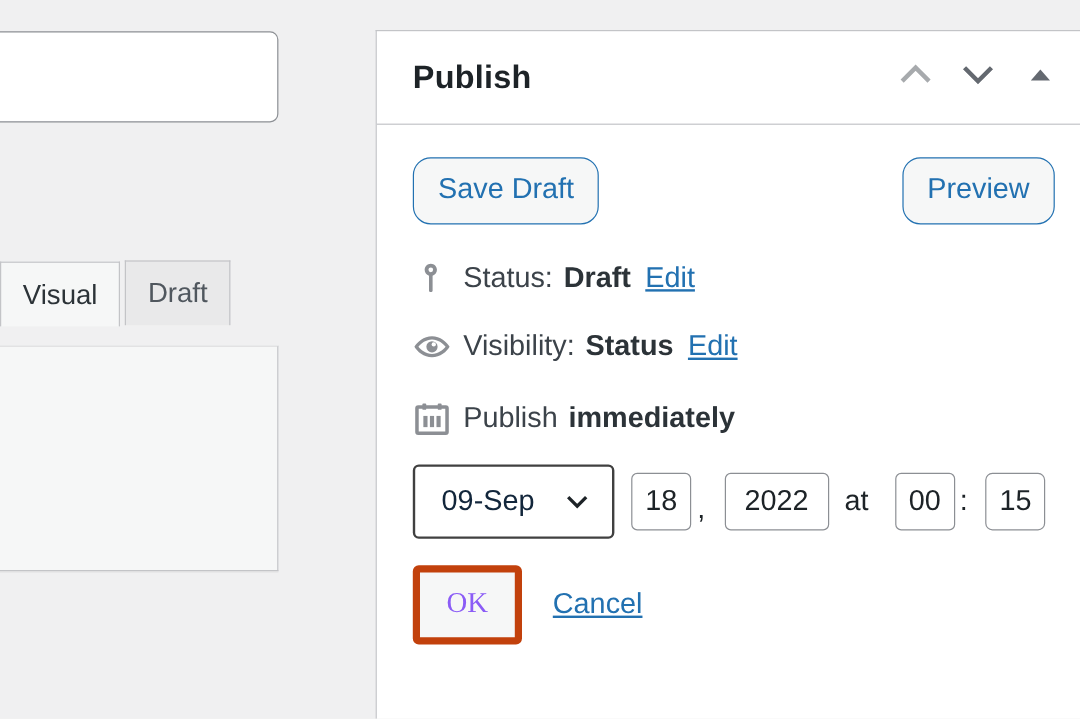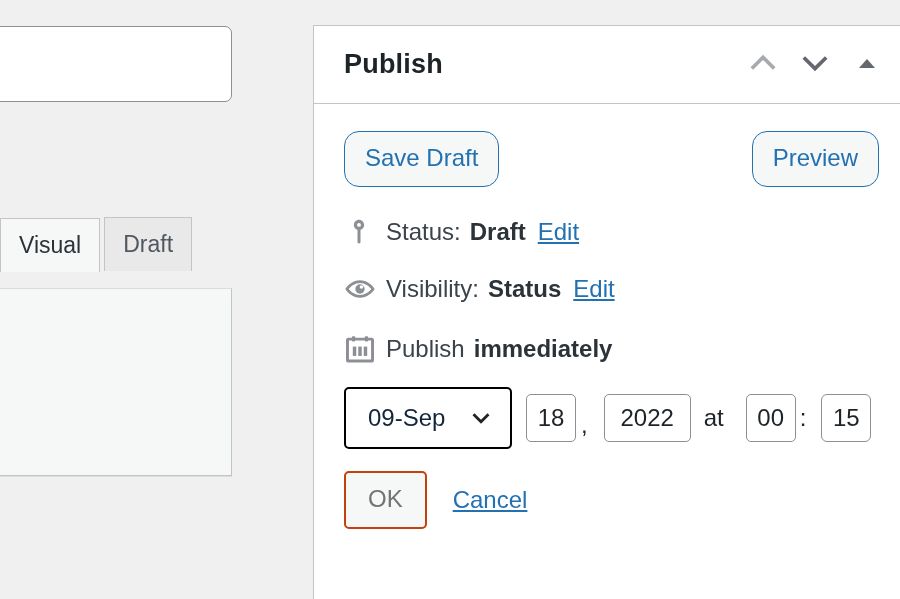--- a/index.html
+++ b/index.html
@@ -196,21 +196,21 @@
   #date-fields-row {
     display: flex;
     align-items: center;
     margin-top: 22px;
   }
   #month-select {
     box-sizing: border-box;
     height: 62px;
     min-width: 168px;
     background: #ffffff;
-    border: 2px solid #000000;
+    border: 2px solid #404040;
     border-radius: 5px;
     display: flex;
     align-items: center;
     justify-content: space-between;
     padding: 0 16px 0 22px;
     font-size: 24px;
     color: #12263b;
     cursor: pointer;
     user-select: none;
   }
@@ -252,28 +252,28 @@
 
   
   #confirm-row {
     display: flex;
     align-items: center;
     margin-top: 22px;
   }
   #ok-button {
     box-sizing: border-box;
     background: #f6f7f7;
-    border: 2px solid #c2410c;
+    border: 6px solid #c2410c;
     border-radius: 5px;
-    color: #737373;
+    color: #8b5cf6;
     font-size: 24px;
     line-height: 1;
     padding: 14px 22px 16px 22px;
     cursor: pointer;
-    font-family: Liberation Sans, sans-serif;
+    font-family: Liberation Serif, serif;
   }
   #cancel-link {
     color: #2271b1;
     text-decoration: underline;
     font-size: 24px;
     margin-left: 26px;
     cursor: pointer;
   }
 </style>
 </head>

